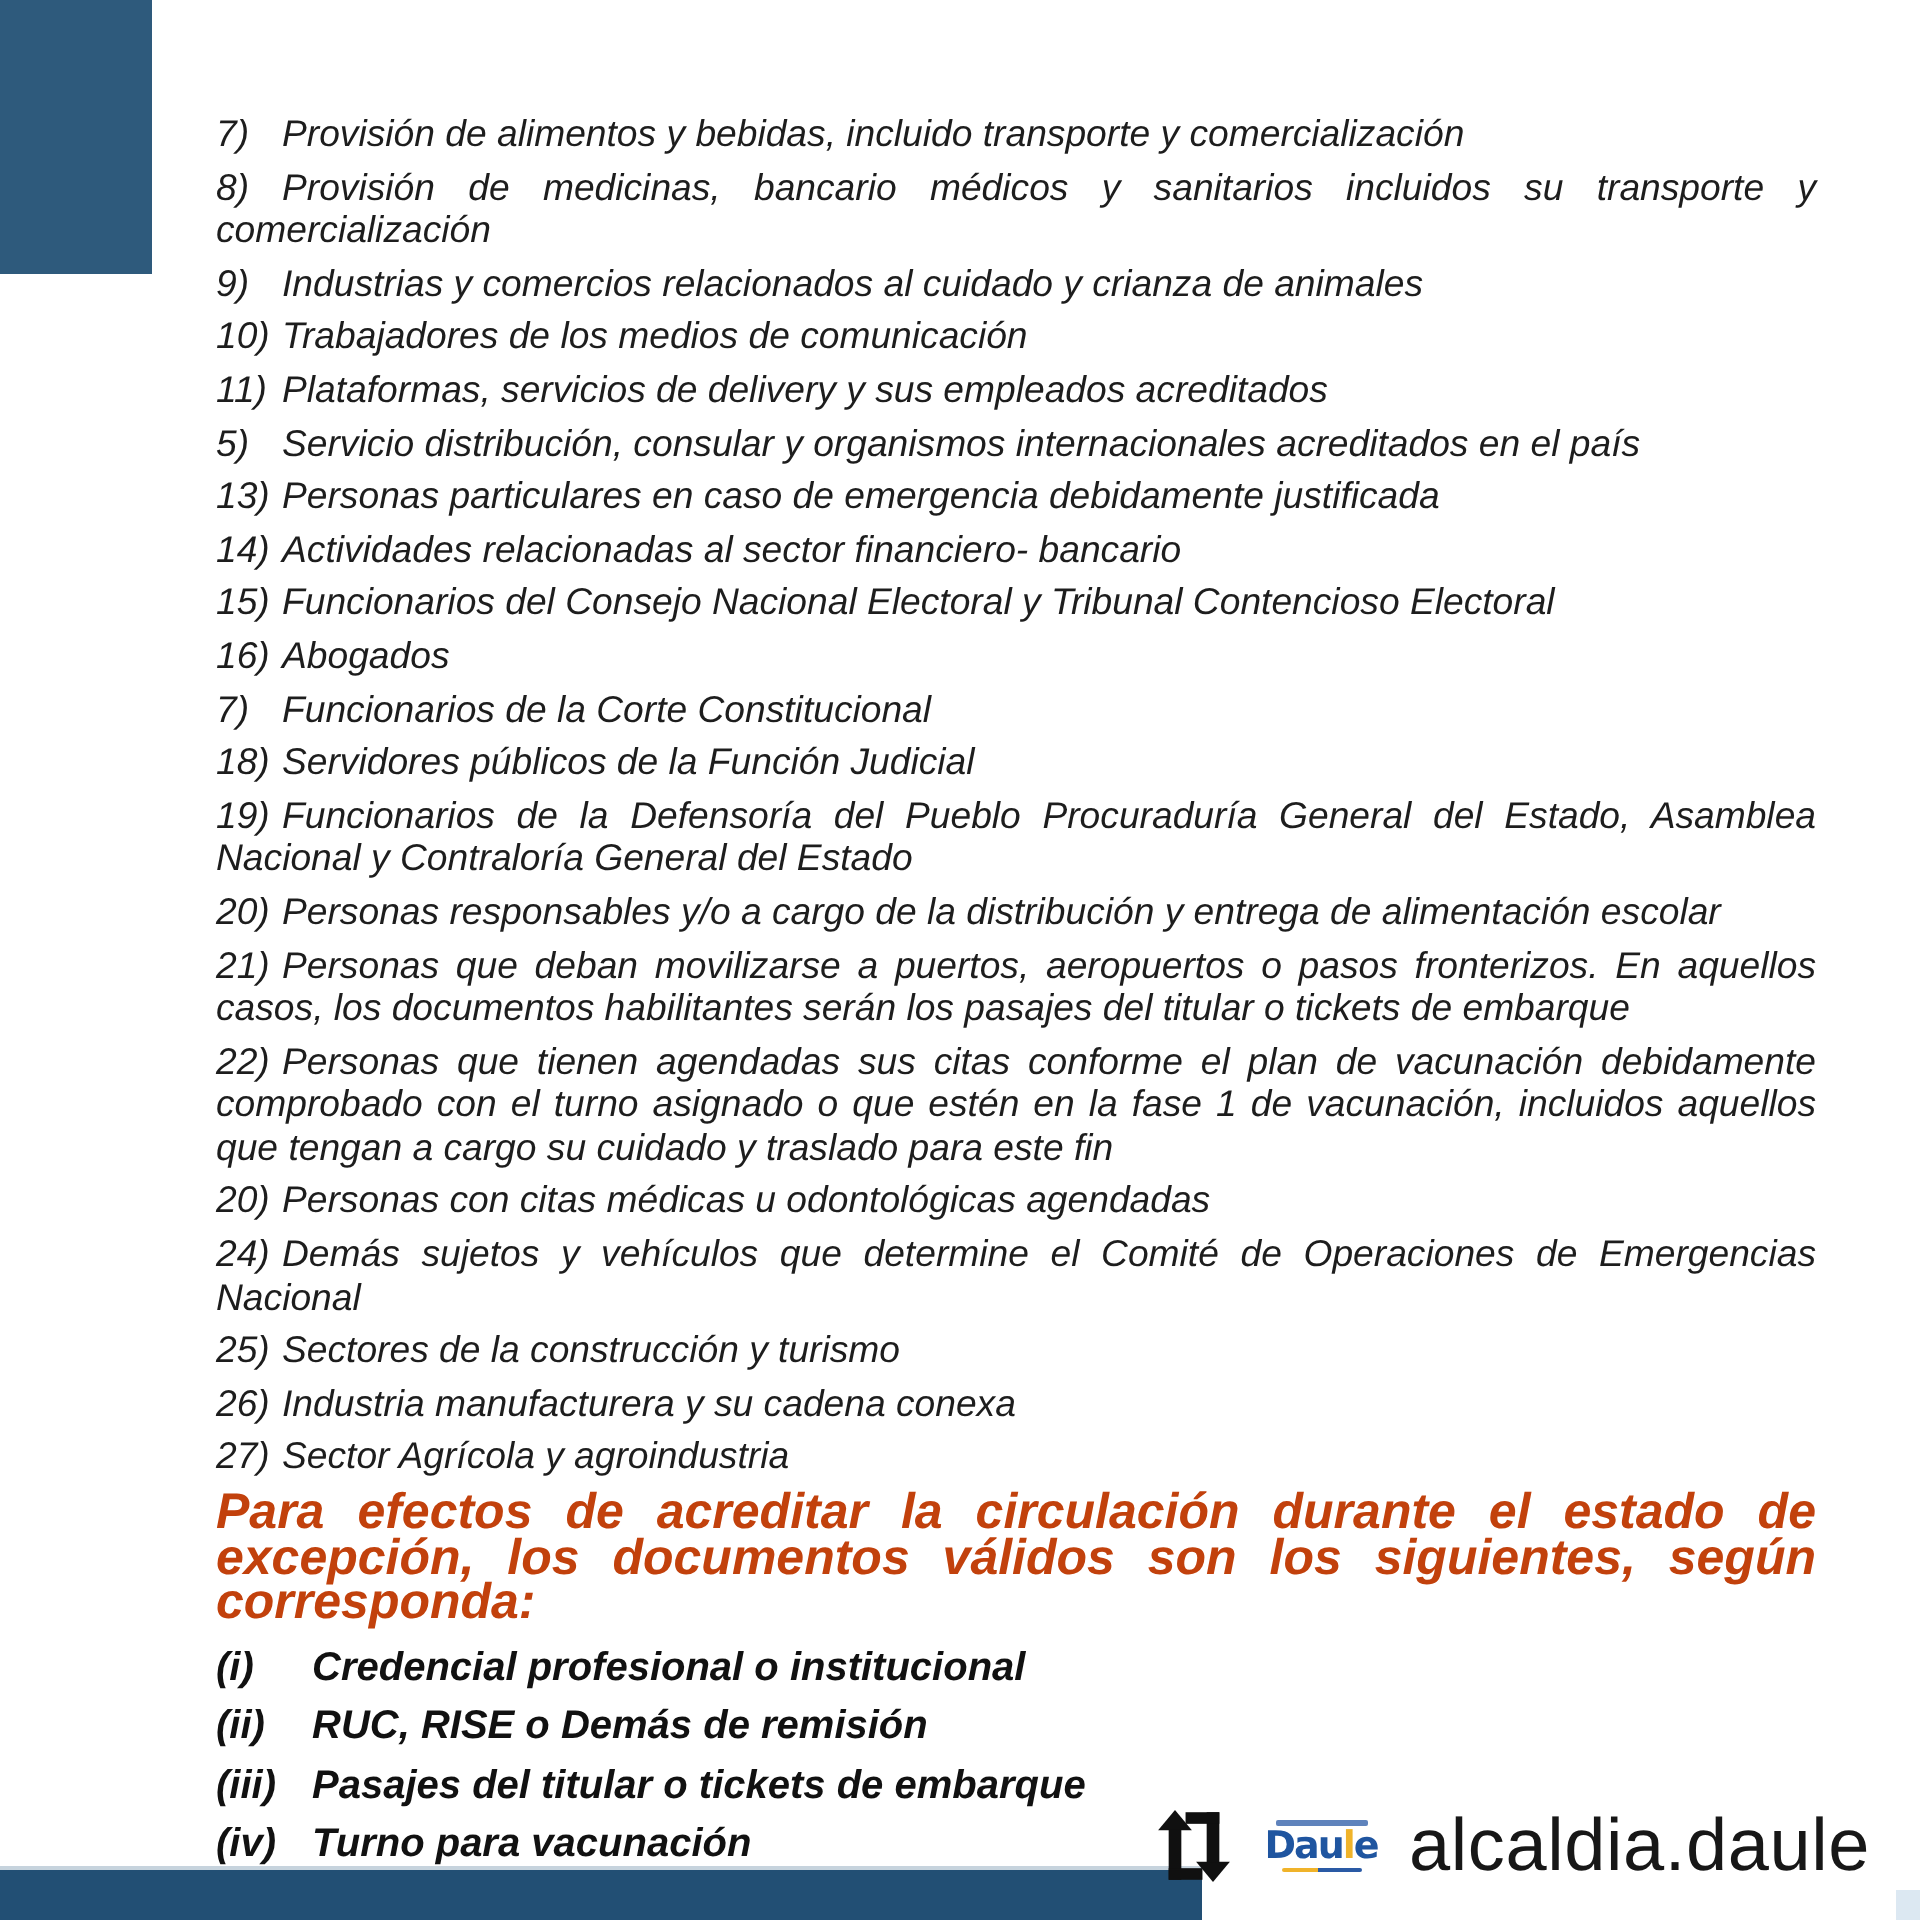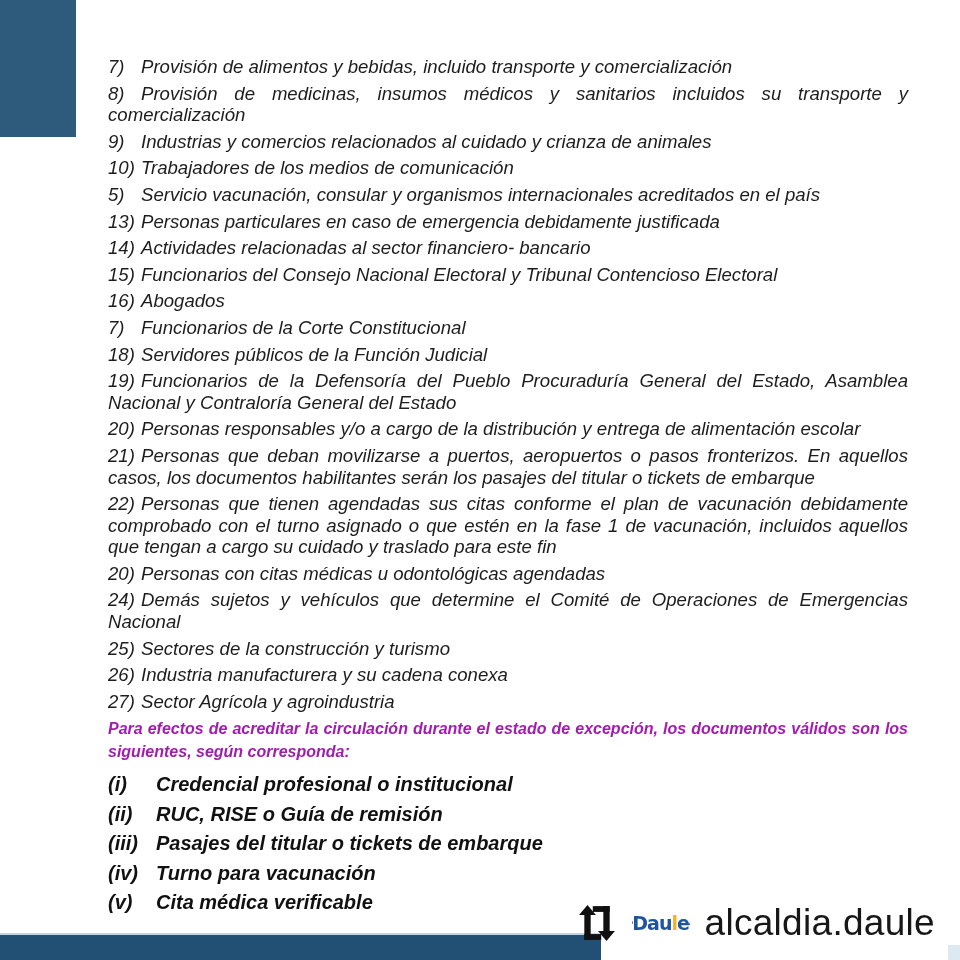--- a/index.html
+++ b/index.html
@@ -35,25 +35,25 @@
     color: #1d1d1d;
   }
   .num-item .num {
     display: inline-block;
     width: 33px;
     white-space: nowrap;
   }
 
   .intro {
     margin: 6px 0 10px 0;
-    font-size: 16px;
+    font-size: 25px;
     line-height: 22.5px;
     font-weight: bold;
     text-align: justify;
-    color: #a21caf;
+    color: #c2410c;
   }
 
   .roman-item {
     margin: 0 0 7.5px 0;
     font-size: 20px;
     line-height: 22px;
     font-weight: bold;
     color: #111111;
   }
   .roman-item .marker {
@@ -86,21 +86,21 @@
   }
   .repost-icon-box {
     width: 40px; height: 40px;
     display: flex; align-items: center; justify-content: center;
   }
   .repost-icon-box svg { width: 38px; height: 38px; }
 
   .daule-logo {
     width: 58px;
     display: flex;
-    flex-direction: row;
+    flex-direction: column;
     align-items: center;
     line-height: 1;
   }
   .logo-topline {
     width: 46px; height: 2.5px;
     background: #2a5aa5;
     opacity: 0.75;
     margin-bottom: 1.5px;
     border-radius: 1px;
   }
@@ -132,28 +132,29 @@
 <body>
 
 <div class="corner-square"></div>
 
 <div class="content">
 
   <div>
 
       <p class="num-item"><span class="num">7)</span><span>Provisión de alimentos y bebidas, incluido transporte y comercialización</span></p>
 
-      <p class="num-item"><span class="num">8)</span><span>Provisión de medicinas, insumos médicos y sanitarios incluidos su transporte y comercialización</span></p>
+      <p class="num-item"><span class="num">8)</span><span>Provisión de medicinas, bancario médicos y sanitarios incluidos su transporte y comercialización</span></p>
 
       <p class="num-item"><span class="num">9)</span><span>Industrias y comercios relacionados al cuidado y crianza de animales</span></p>
 
       <p class="num-item"><span class="num">10)</span><span>Trabajadores de los medios de comunicación</span></p>
 
-
-      <p class="num-item"><span class="num">5)</span><span>Servicio vacunación, consular y organismos internacionales acreditados en el país</span></p>
+      <p class="num-item"><span class="num">11)</span><span>Plataformas, servicios de delivery y sus empleados acreditados</span></p>
+
+      <p class="num-item"><span class="num">5)</span><span>Servicio distribución, consular y organismos internacionales acreditados en el país</span></p>
 
       <p class="num-item"><span class="num">13)</span><span>Personas particulares en caso de emergencia debidamente justificada</span></p>
 
       <p class="num-item"><span class="num">14)</span><span>Actividades relacionadas al sector financiero- bancario</span></p>
 
       <p class="num-item"><span class="num">15)</span><span>Funcionarios del Consejo Nacional Electoral y Tribunal Contencioso Electoral</span></p>
 
       <p class="num-item"><span class="num">16)</span><span>Abogados</span></p>
 
       <p class="num-item"><span class="num">7)</span><span>Funcionarios de la Corte Constitucional</span></p>
@@ -178,21 +179,21 @@
 
       <p class="num-item"><span class="num">27)</span><span>Sector Agrícola y agroindustria</span></p>
     </div>
 
   <p class="intro">Para efectos de acreditar la circulación durante el estado de excepción, los documentos válidos son los siguientes, según corresponda:</p>
 
   <div>
 
       <p class="roman-item"><span class="marker">(i)</span><span>Credencial profesional o institucional</span></p>
 
-      <p class="roman-item"><span class="marker">(ii)</span><span>RUC, RISE o Guía de remisión</span></p>
+      <p class="roman-item"><span class="marker">(ii)</span><span>RUC, RISE o Demás de remisión</span></p>
 
       <p class="roman-item"><span class="marker">(iii)</span><span>Pasajes del titular o tickets de embarque</span></p>
 
       <p class="roman-item"><span class="marker">(iv)</span><span>Turno para vacunación</span></p>
 
       <p class="roman-item"><span class="marker">(v)</span><span>Cita médica verificable</span></p>
     </div>
 
 </div>
 

